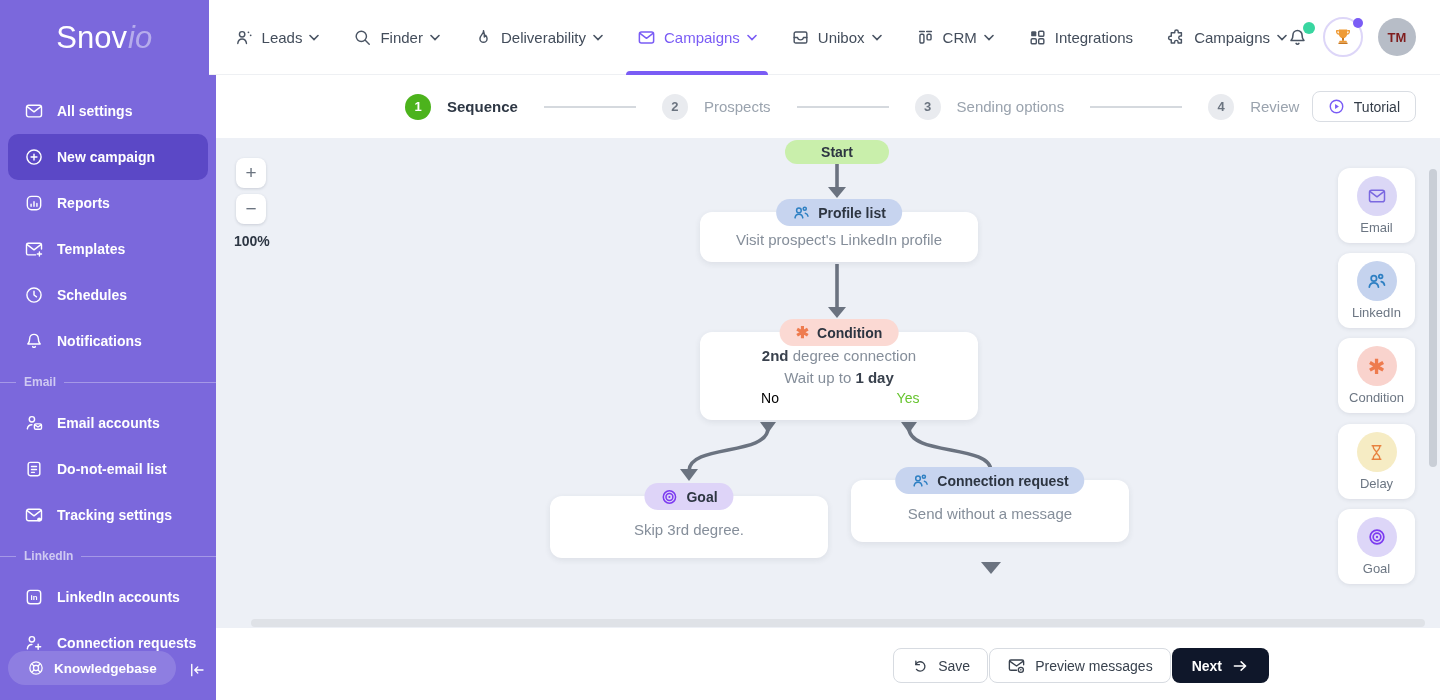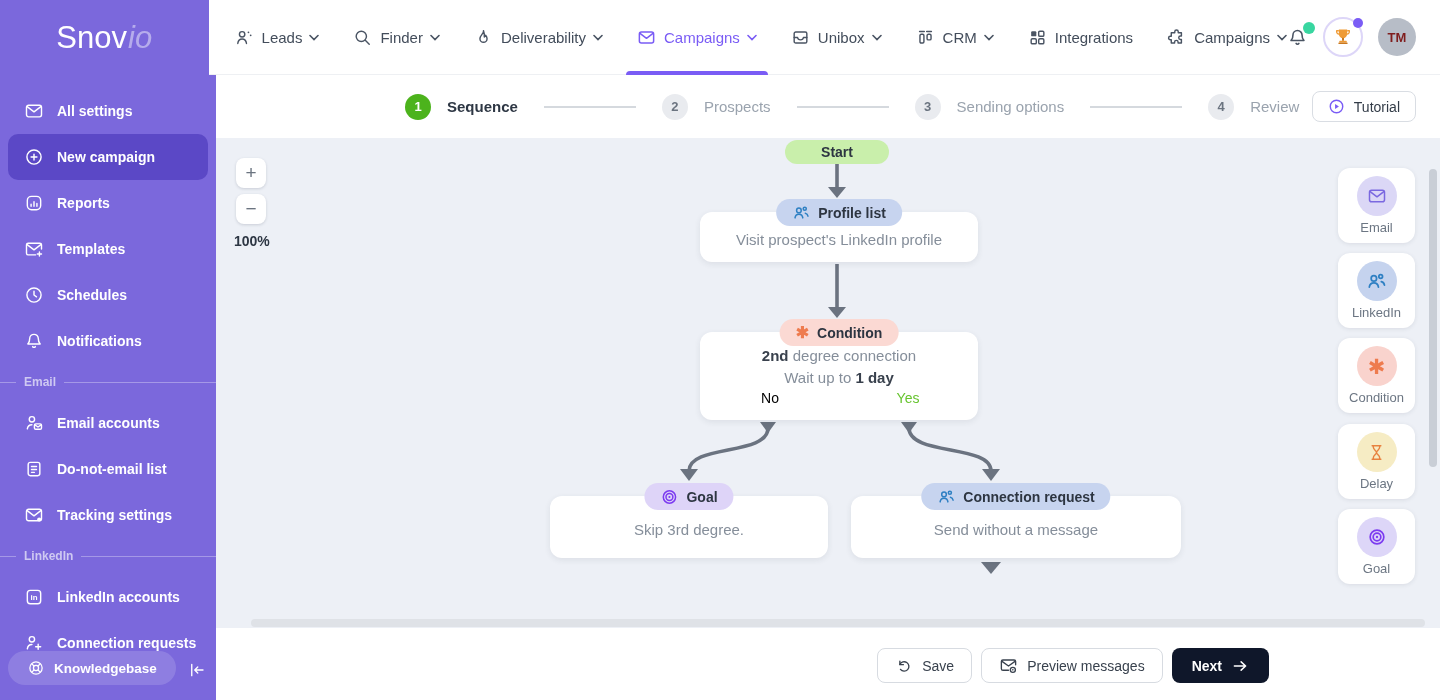--- a/index.html
+++ b/index.html
@@ -72,21 +72,21 @@
 .c-linkedin{background:#c5d3ee;color:#2f80c3}
 .c-cond{background:#f9d3cd;color:#ee7b4e}
 .c-delay{background:#f6ecc4;color:#e8823f}
 .c-goal{background:#ddd6f8;color:#7c3bf0}
 .pal-ast{font-size:21px;line-height:1}
 .v-scroll{position:absolute;left:1213px;top:31px;width:8px;height:298px;border-radius:4px;background:#c9ced6;cursor:pointer}
 .h-scroll{position:absolute;left:35px;top:481px;width:1174px;height:8px;border-radius:4px;background:#dfe2e7;cursor:pointer}
 
 
 .footer{position:absolute;left:216px;top:628px;width:1224px;height:72px;background:#fff}
-.footer-btns{position:absolute;right:171px;top:20px;display:flex;gap:9px}
+.footer-btns{position:absolute;right:171px;top:20px;display:flex;gap:1px}
 .btn{height:35px;border-radius:8px;display:flex;align-items:center;gap:9px;font-size:14px;cursor:pointer}
 .btn-outline{background:#fff;border:1px solid #d7dbe1;color:#39424e;padding:0 17px}
 .btn-primary{background:#0f172a;color:#fff;font-weight:bold;padding:0 20px;border:none}
 </style>
 </head>
 <body>
 
 <div class="topnav">
   <div class="logo">
       <span>Snov</span>
@@ -463,21 +463,21 @@
             <circle cx="12" cy="12" r="8.2"></circle>
             <circle cx="12" cy="12" r="4.6"></circle>
             <circle cx="12" cy="12" r="1.4" fill="#7c3bf0" stroke="none"></circle>
           </svg>
         </span>
       <span>Goal</span>
     </div>
     <div class="node-body" style="top:25px">Skip 3rd degree.</div>
   </div>
 
-  <div class="node-card" style="left:635px;top:358px;width:330px;height:62px">
+  <div class="node-card" style="left:635px;top:342px;width:278px;height:62px">
     <div class="node-pill pill-blue">
       <span>
           <svg width="18" height="18" viewBox="0 0 24 24" fill="none" stroke="#2f80c3" stroke-width="2" stroke-linecap="round">
             <circle cx="9" cy="8.5" r="3.1"></circle>
             <path d="M3.8 18.5c.4-3.2 2.5-4.9 5.2-4.9s4.8 1.7 5.2 4.9"></path>
             <circle cx="16.8" cy="6.3" r="2.1"></circle>
             <path d="M17.5 12.2c2 .4 3.2 1.8 3.6 4"></path>
           </svg>
         </span>
       <span>Connection request</span>

